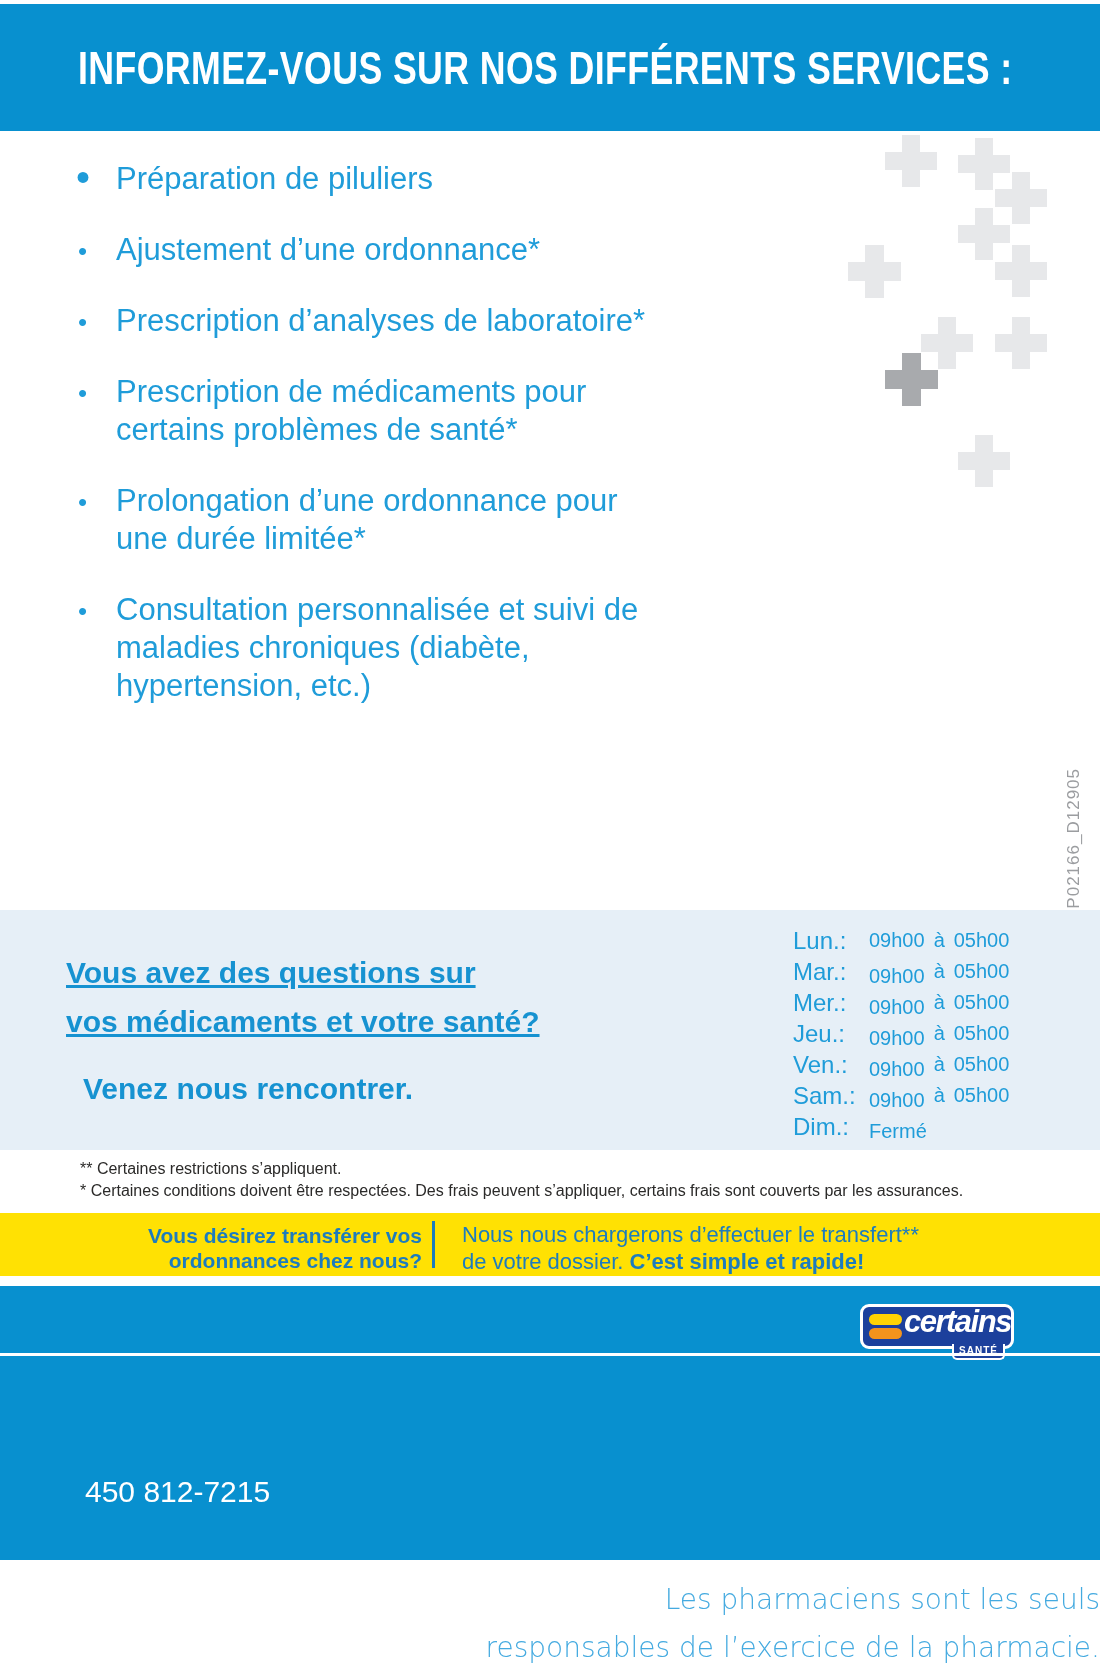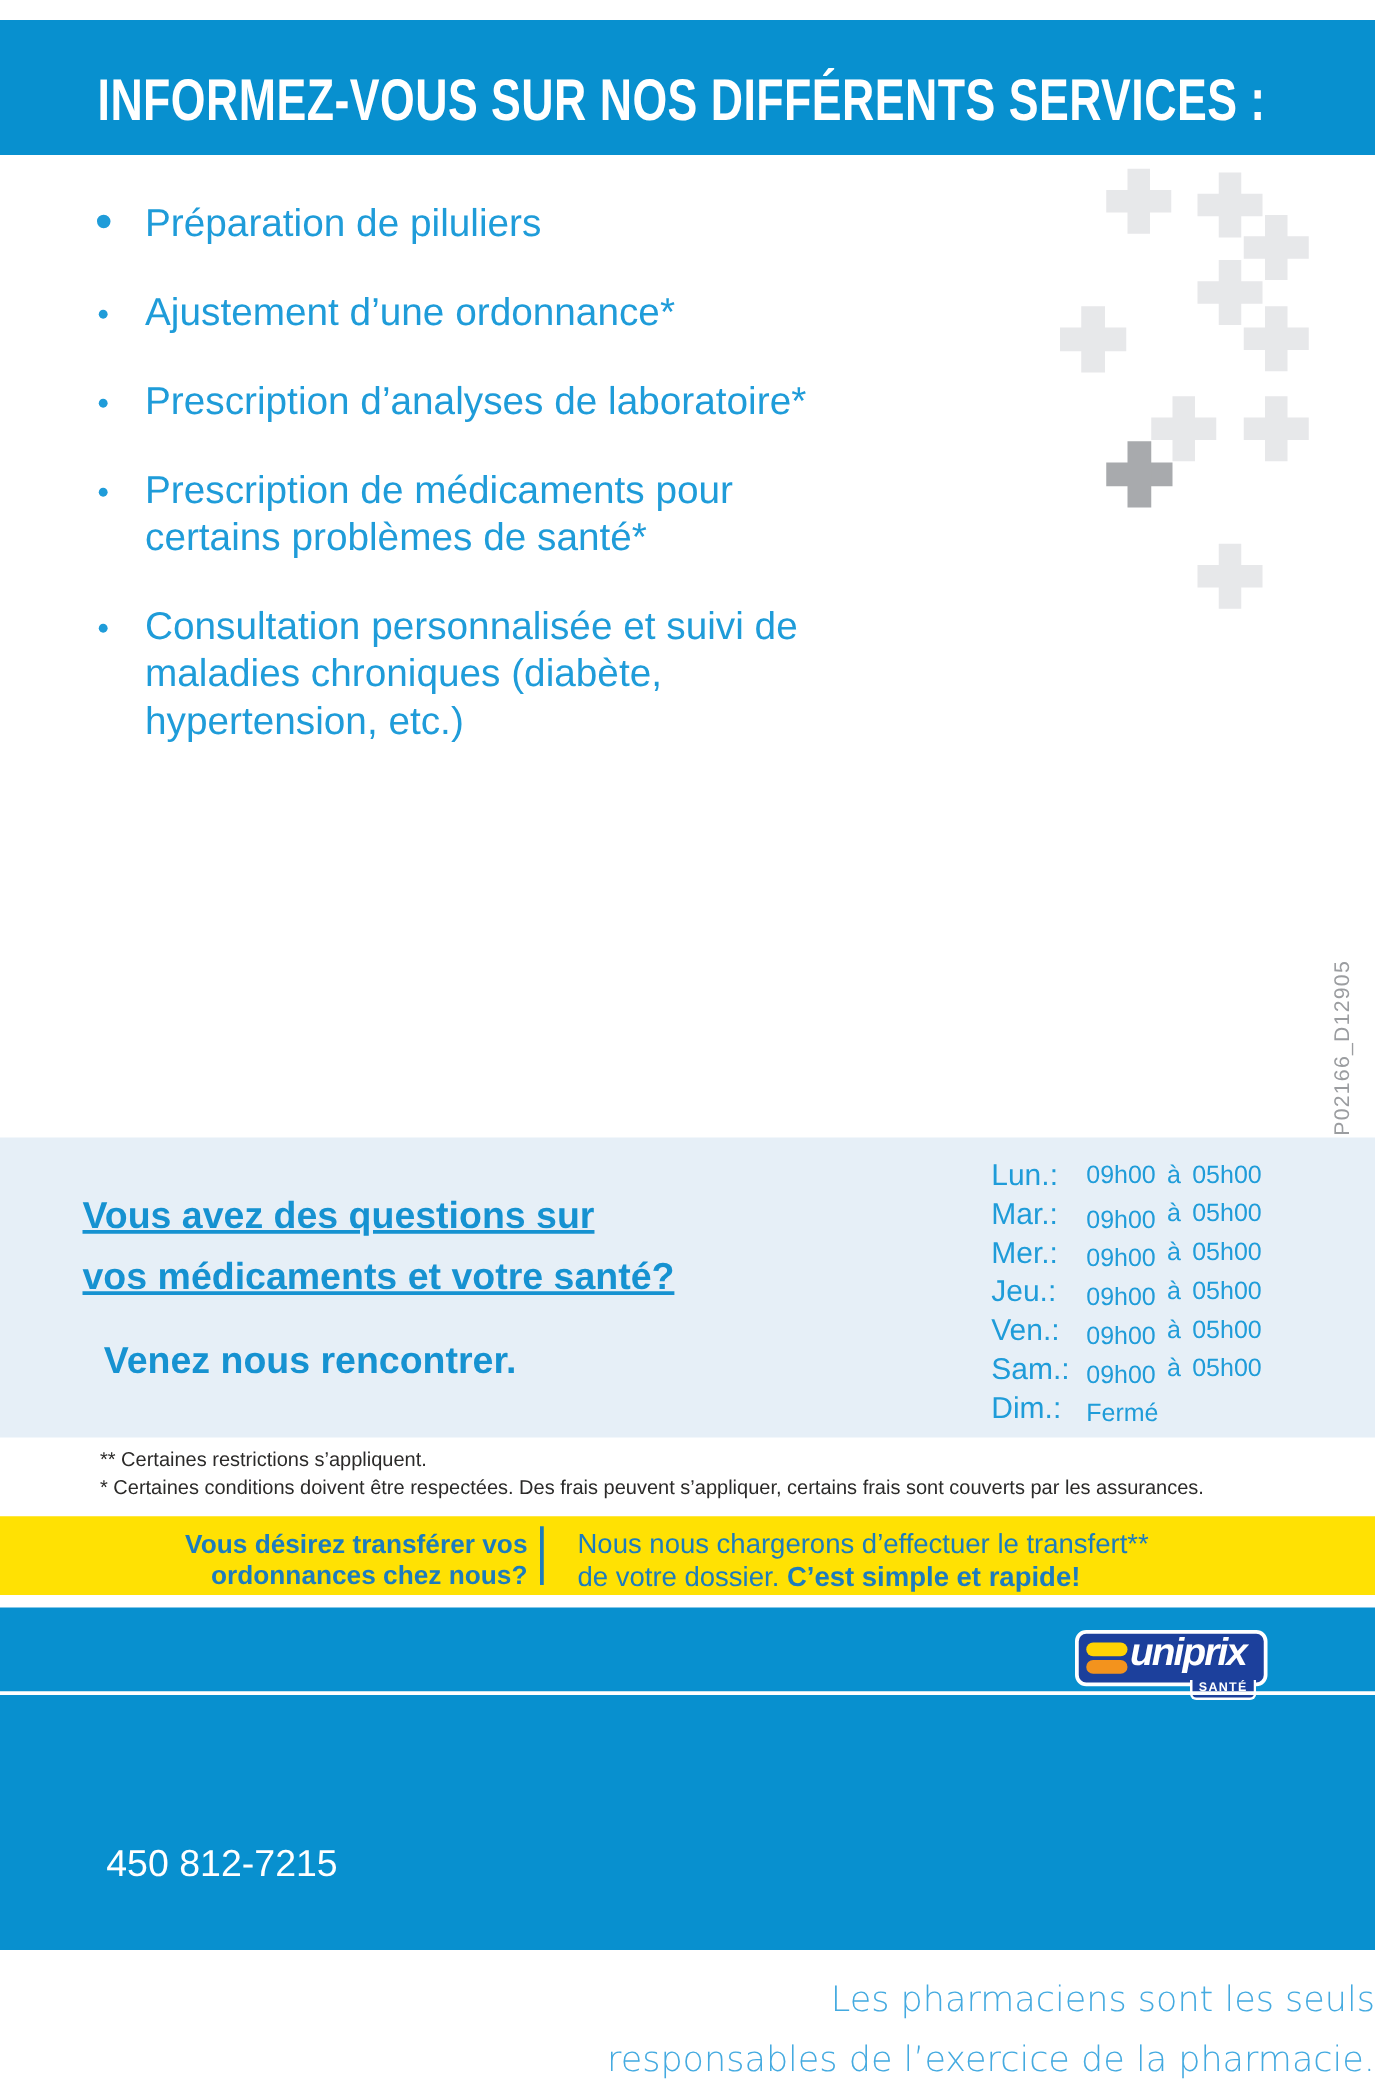--- a/index.html
+++ b/index.html
@@ -16,21 +16,21 @@
     --cross-light:#e7e8ea;
     --cross-dark:#a8aaad;
     --fineprint-gray:#2b2a29;
     --code-gray:#9b9da0;
   }
   *{margin:0;padding:0;box-sizing:border-box;}
   body{background:#ffffff;font-family:"Liberation Sans",sans-serif;}
   .page{position:relative;width:1100px;height:1680px;background:#ffffff;overflow:hidden;}
 
   
-  .header-band{position:absolute;left:0;top:16px;width:100%;height:108px;background:var(--header-blue);}
+  .header-band{position:absolute;left:0;top:4px;width:100%;height:127px;background:var(--header-blue);}
   .header-title{position:absolute;left:78px;top:0;height:127px;display:flex;align-items:center;
     color:#ffffff;font-size:47px;font-weight:800;white-space:nowrap;
     transform:scaleX(0.76);transform-origin:left center;letter-spacing:0.5px;}
 
   
   .services-list{position:absolute;left:76px;top:160px;width:690px;list-style:none;}
   .service-item{position:relative;padding-left:40px;margin-bottom:33px;color:var(--accent-blue);
     font-size:31px;line-height:38px;white-space:pre-line;}
   .service-item::before{content:"\2022";position:absolute;left:2px;top:1px;font-size:26px;}
   .service-item.first::before{font-size:40px;left:0;top:-2px;}
@@ -100,20 +100,22 @@
   <div class="header-band">
     <div class="header-title">INFORMEZ-VOUS SUR NOS DIFFÉRENTS SERVICES :</div>
   </div>
 
   <ul class="services-list">
     <li class="service-item first">Préparation de piluliers</li>
     <li class="service-item">Ajustement d’une ordonnance*</li>
     <li class="service-item">Prescription d’analyses de laboratoire*</li>
     <li class="service-item">Prescription de médicaments pour
 certains problèmes de santé*</li>
+    <li class="service-item">Prolongation d’une ordonnance pour
+une durée limitée*</li>
     <li class="service-item">Consultation personnalisée et suivi de
 maladies chroniques (diabète,
 hypertension, etc.)</li>
   </ul>
 
   <div class="plus" style="left:885px;top:135px;width:52px;height:52px;--c:var(--cross-light);"></div>
   <div class="plus" style="left:958px;top:138px;width:52px;height:52px;--c:var(--cross-light);"></div>
   <div class="plus" style="left:995px;top:172px;width:52px;height:52px;--c:var(--cross-light);"></div>
   <div class="plus" style="left:958px;top:208px;width:52px;height:52px;--c:var(--cross-light);"></div>
   <div class="plus" style="left:995px;top:245px;width:52px;height:52px;--c:var(--cross-light);"></div>
@@ -199,21 +201,21 @@
     <div class="t-divider"></div>
     <div class="t-answer"><span>Nous nous chargerons d’effectuer le transfert**</span><br><span>de votre dossier. </span><b>C’est simple et rapide!</b></div>
   </div>
 
   <div class="footer-band">
     <div class="logo">
       <div class="logo-bars">
         <div class="logo-bar yellow"></div>
         <div class="logo-bar orange"></div>
       </div>
-      <div class="logo-brand">uniprix</div>
+      <div class="logo-brand">certains</div>
       <div class="logo-tab">SANTÉ</div>
     </div>
     <div class="footer-rule"></div>
     <div class="address">
       <div>450 812-7215</div>
     </div>
   </div>
 
   <div class="disclaimer">Les pharmaciens sont les seuls
 responsables de l’exercice de la pharmacie.</div>

